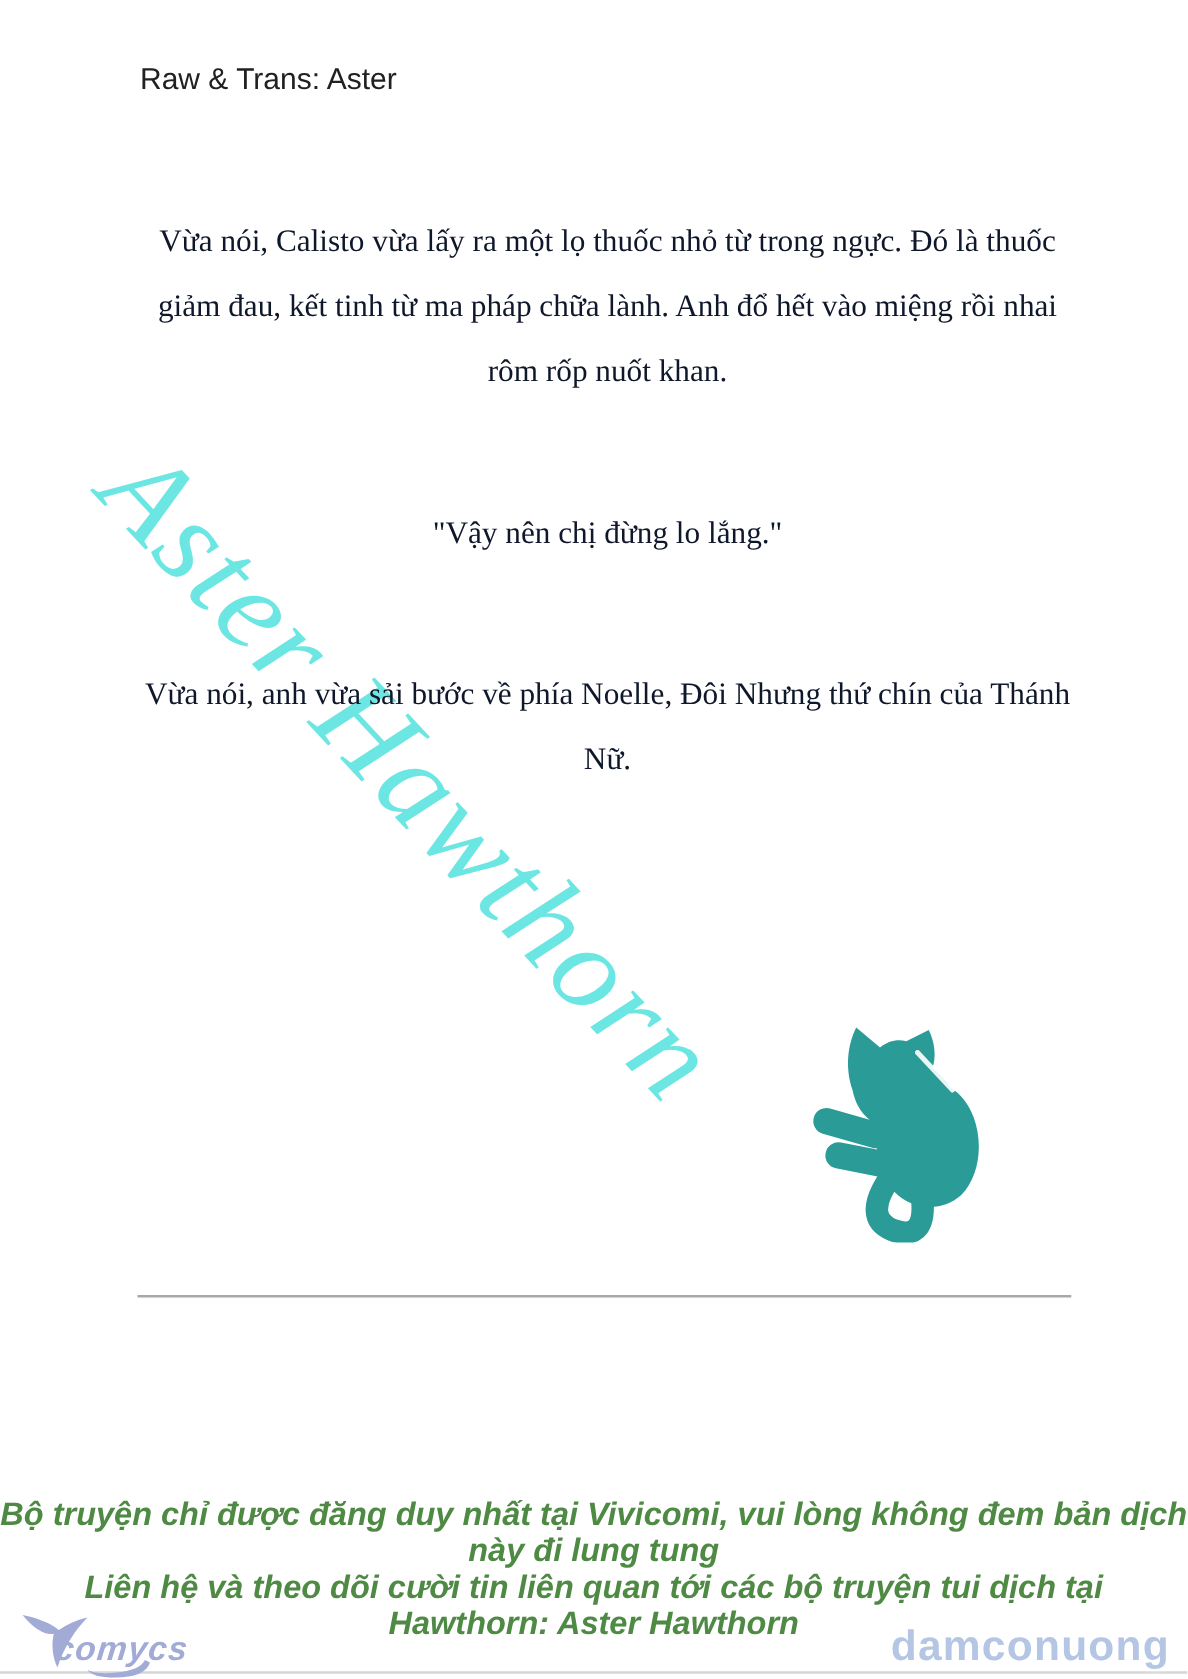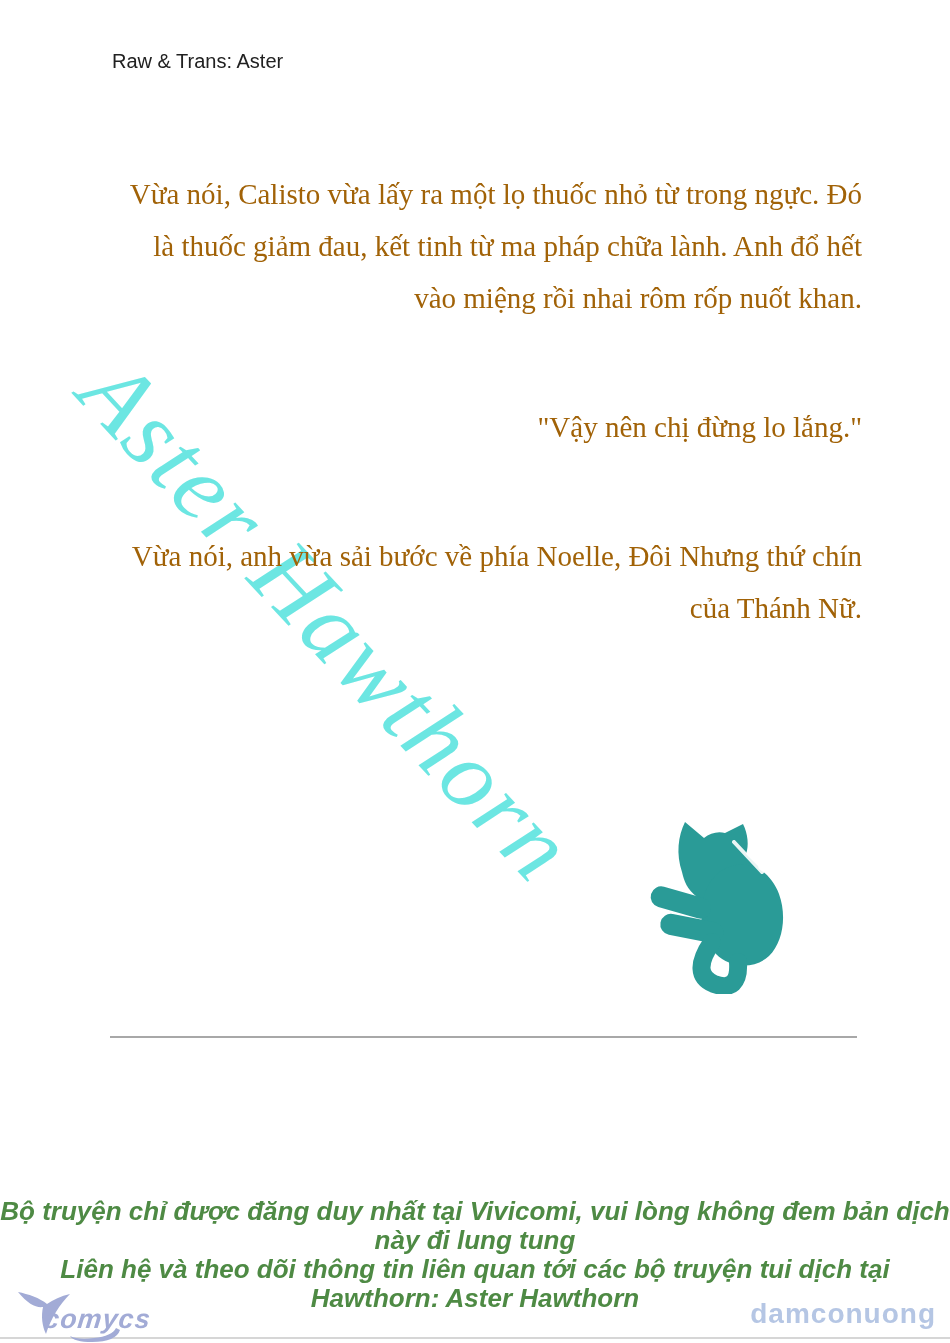--- a/index.html
+++ b/index.html
@@ -5,38 +5,38 @@
   html,body{margin:0;padding:0;}
   body{
     width:950px;height:1343px;position:relative;background:#ffffff;
     overflow:hidden;font-family:"Liberation Serif",serif;
   }
   .page{position:absolute;inset:0;}
 
   .header{
     position:absolute;left:112px;top:50px;
     font-family:"Liberation Sans",sans-serif;
-    font-size:20px;color:#212121;z-index:3;
+    font-size:24px;color:#212121;z-index:3;
   }
 
   .watermark{
     position:absolute;left:140px;top:336px;z-index:1;
     font-family:"Liberation Serif",serif;font-style:italic;
     font-size:98px;letter-spacing:3px;white-space:nowrap;
     color:var(--watermark, #6ce6e2);
     transform:rotate(47deg);transform-origin:0 0;
     pointer-events:none;
   }
 
   .body-text{
     position:absolute;left:110px;top:168px;width:752px;z-index:2;
   }
   .body-text p{
-    margin:0 0 77px 0;font-size:29px;line-height:52px;color:#a16207;
-    text-align:right;
+    margin:0 0 77px 0;font-size:25px;line-height:52px;color:#0f172a;
+    text-align:center;
   }
 
   .cat{
     position:absolute;left:648px;top:816px;z-index:1;
   }
 
   .divider{
     position:absolute;left:110px;top:1036px;width:747px;height:2px;
     background:#a8a8a8;z-index:2;
   }
@@ -48,21 +48,21 @@
   }
   .footer .fline{font-size:26px;line-height:29px;}
 
   .vcomycs{
     position:absolute;left:16px;top:1284px;z-index:2;
   }
 
   .damconuong{
     position:absolute;right:14px;top:1298px;z-index:2;
     font-family:"Liberation Sans",sans-serif;font-weight:bold;
-    font-size:28px;letter-spacing:1px;
+    font-size:34px;letter-spacing:1px;
     color:var(--damconuong-blue,#b5c6e4);
     text-shadow:0 0 5px rgba(255,255,255,0.95), 0 0 2px rgba(255,255,255,0.9);
   }
 
   .bottom-hairline{
     position:absolute;left:0;right:0;bottom:4px;height:2px;
     background:#d6d6d6;z-index:1;
   }
 </style>
 </head>
@@ -96,21 +96,21 @@
       </g>
 
       <path d="M86 26 L114 56" stroke="#ffffff" stroke-width="4" stroke-linecap="round" opacity="0.9"></path>
     </svg>
   </div>
 
   <div class="divider"></div>
 
   <div class="footer">
     <div class="fline">Bộ truyện chỉ được đăng duy nhất tại Vivicomi, vui lòng không đem bản dịch này đi lung tung</div>
-    <div class="fline">Liên hệ và theo dõi thông tin liên quan tới các bộ truyện tui dịch tại</div>
+    <div class="fline">Liên hệ và theo dõi cười tin liên quan tới các bộ truyện tui dịch tại</div>
     <div class="fline">Hawthorn: Aster Hawthorn</div>
   </div>
 
   <div class="vcomycs">
     <svg width="150" height="60" viewBox="0 0 150 60" xmlns="http://www.w3.org/2000/svg">
       <g fill="var(--logo-blue,#a2abd6)" stroke="none">
 
         <path d="M2 8 C12 20 20 24 27 23 C25 32 26 42 30 50 C35 34 44 20 54 10 C45 12 37 16 31 20 C24 14 12 10 2 8 Z"></path>
 
         <text x="32" y="44" font-family="Liberation Sans, sans-serif" font-size="27" font-weight="bold" font-style="italic" letter-spacing="1" transform="skewX(-6)">comycs</text>

